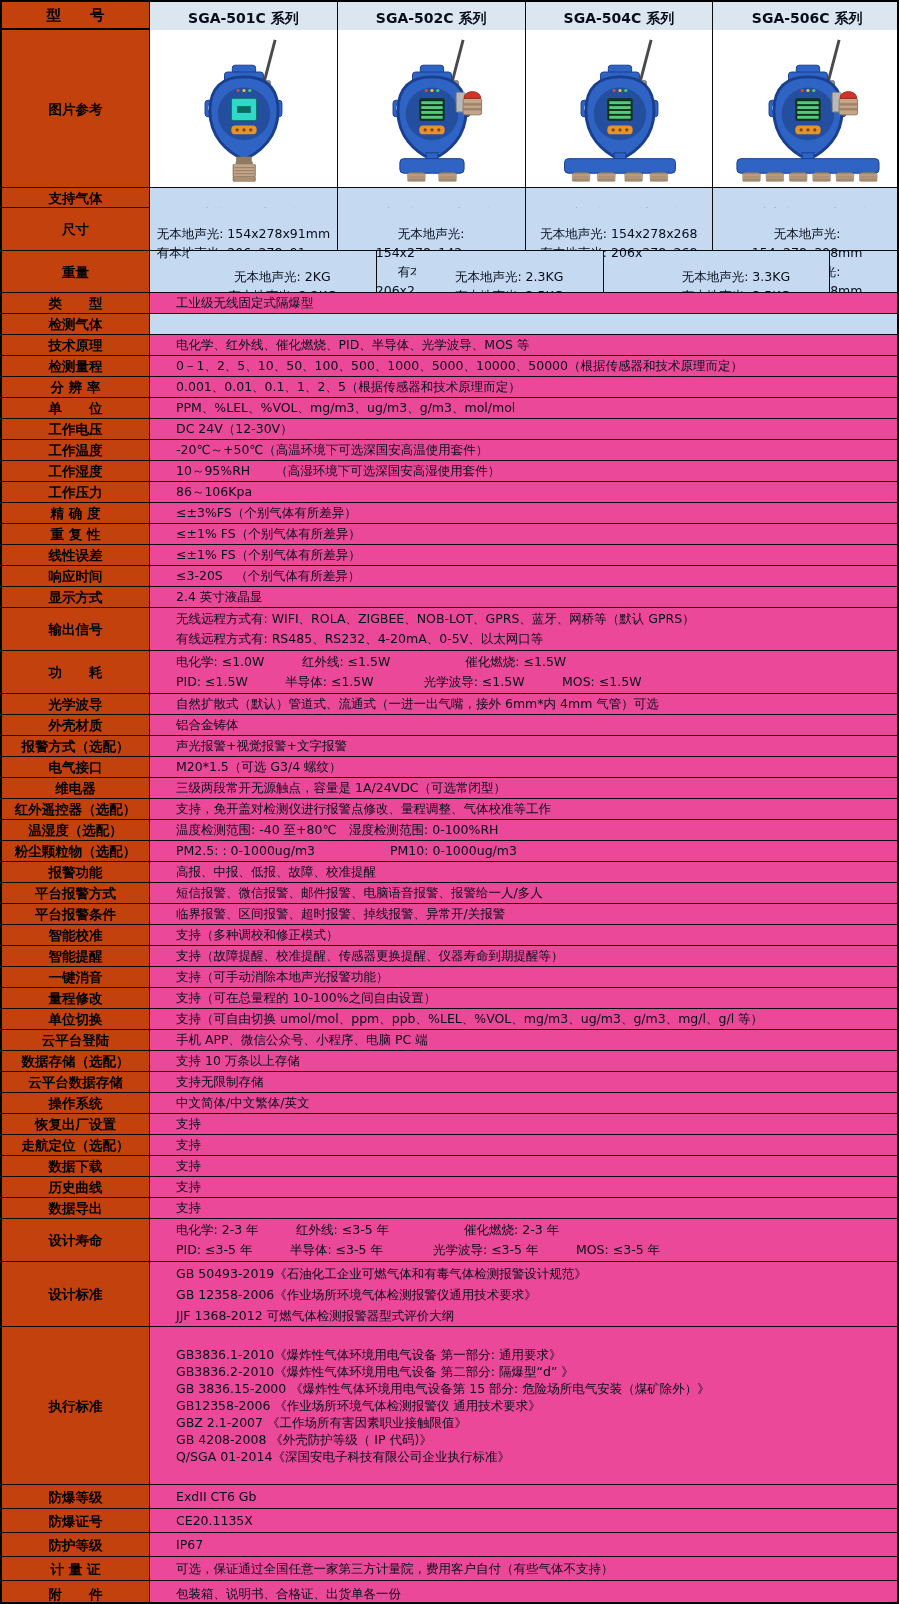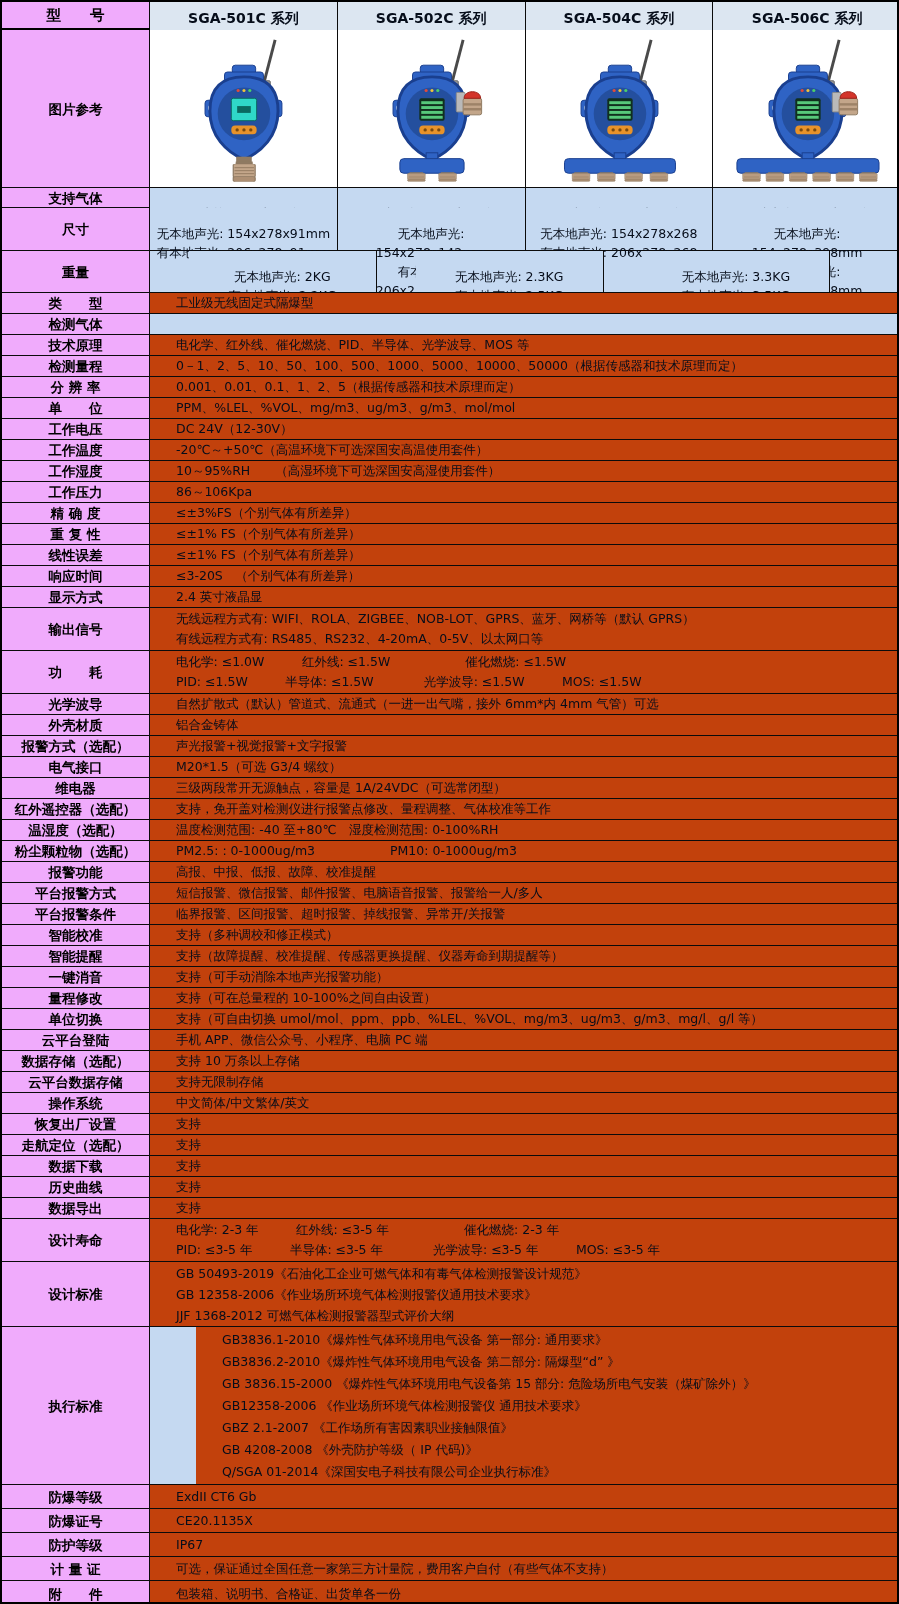--- a/index.html
+++ b/index.html
@@ -6,47 +6,47 @@
   .page{
     width:899px;height:1604px;box-sizing:border-box;
     border:2px solid #000;overflow:hidden;
     display:flex;flex-direction:column;
     font-family:"DejaVu Sans","Liberation Sans",sans-serif;
     color:#060d1a;background:#C5D9F1;
   }
   .row{display:flex;flex:0 0 auto;box-sizing:border-box;border-bottom:1px solid #0b0b0b;height:21px;}
   .row:last-child{border-bottom:none;}
   .lbl{
-    flex:0 0 148px;box-sizing:border-box;background:#f0abfc;border-right:1px solid #0b0b0b;
+    flex:0 0 148px;box-sizing:border-box;background:#c2410c;border-right:1px solid #0b0b0b;
     display:flex;align-items:center;justify-content:center;text-align:center;
     font-weight:bold;font-size:13.5px;color:#000;padding:0 2px;line-height:16px;white-space:pre-wrap;
   }
   .val{
-    flex:1 1 auto;box-sizing:border-box;background:#c2410c;
+    flex:1 1 auto;box-sizing:border-box;background:#ec4899;
     display:flex;flex-direction:column;justify-content:center;
     font-size:12.5px;line-height:20px;padding:0 26px;white-space:pre-wrap;
   }
   .cell{
     flex:0 0 187.75px;box-sizing:border-box;border-right:1px solid #0b0b0b;background:#C5D9F1;
     display:flex;flex-direction:column;align-items:center;justify-content:space-evenly;
     text-align:center;font-size:12.5px;line-height:19px;white-space:pre-wrap;padding:16px 4px;
   }
   .row .cell:last-child{border-right:none;}
   .head{height:28px;border-bottom:2px solid #000;}
   .head .lbl{font-size:14.5px;}
   .head .cell{background:#DCE6F1;font-weight:bold;font-size:14px;justify-content:center;}
   .imgrow{height:158px;}
   .imgrow .cell{background:#ffffff;justify-content:center;padding:0;}
   .h20{height:20px;}
   .h42{height:42px;gap:39px;}
   .h43{height:43px;}
   .h65{height:65px;}
   .h65 .val{line-height:21px;}
   .h158{height:158px;}
-  .h158 .val{line-height:22px;margin-left:46px;}
+  .h158 .val{line-height:17px;}
   .h24{height:24px;}
   .h25{height:25px;}
   .prod{width:176px;height:146px;display:block;}
 </style>
 </head>
 <body>
 
 <svg width="0" height="0" style="position:absolute" aria-hidden="true">
   <defs>
     <g id="gbody">

